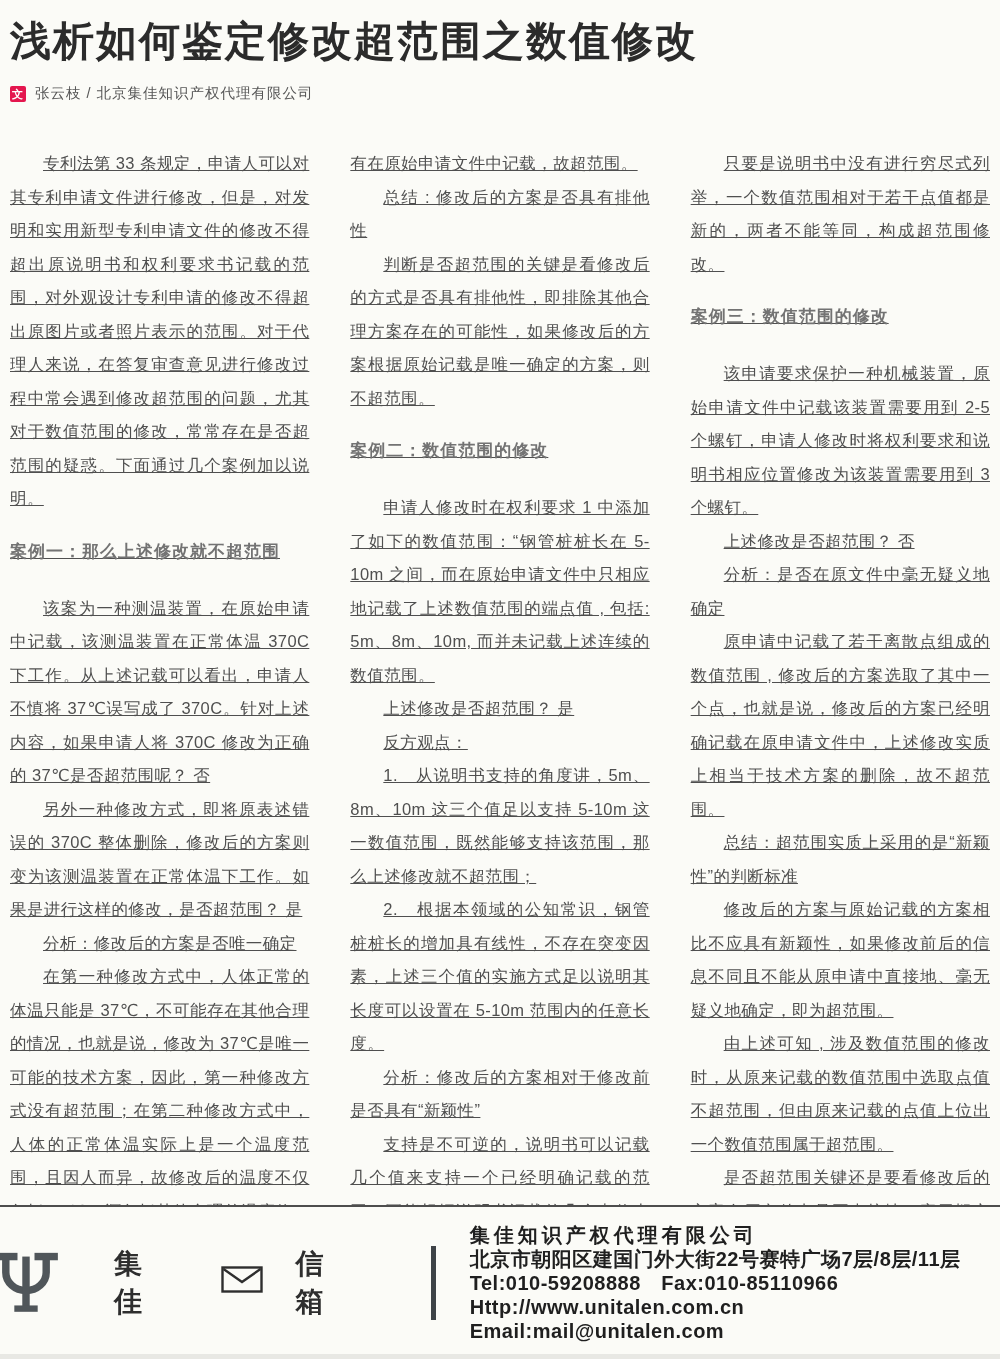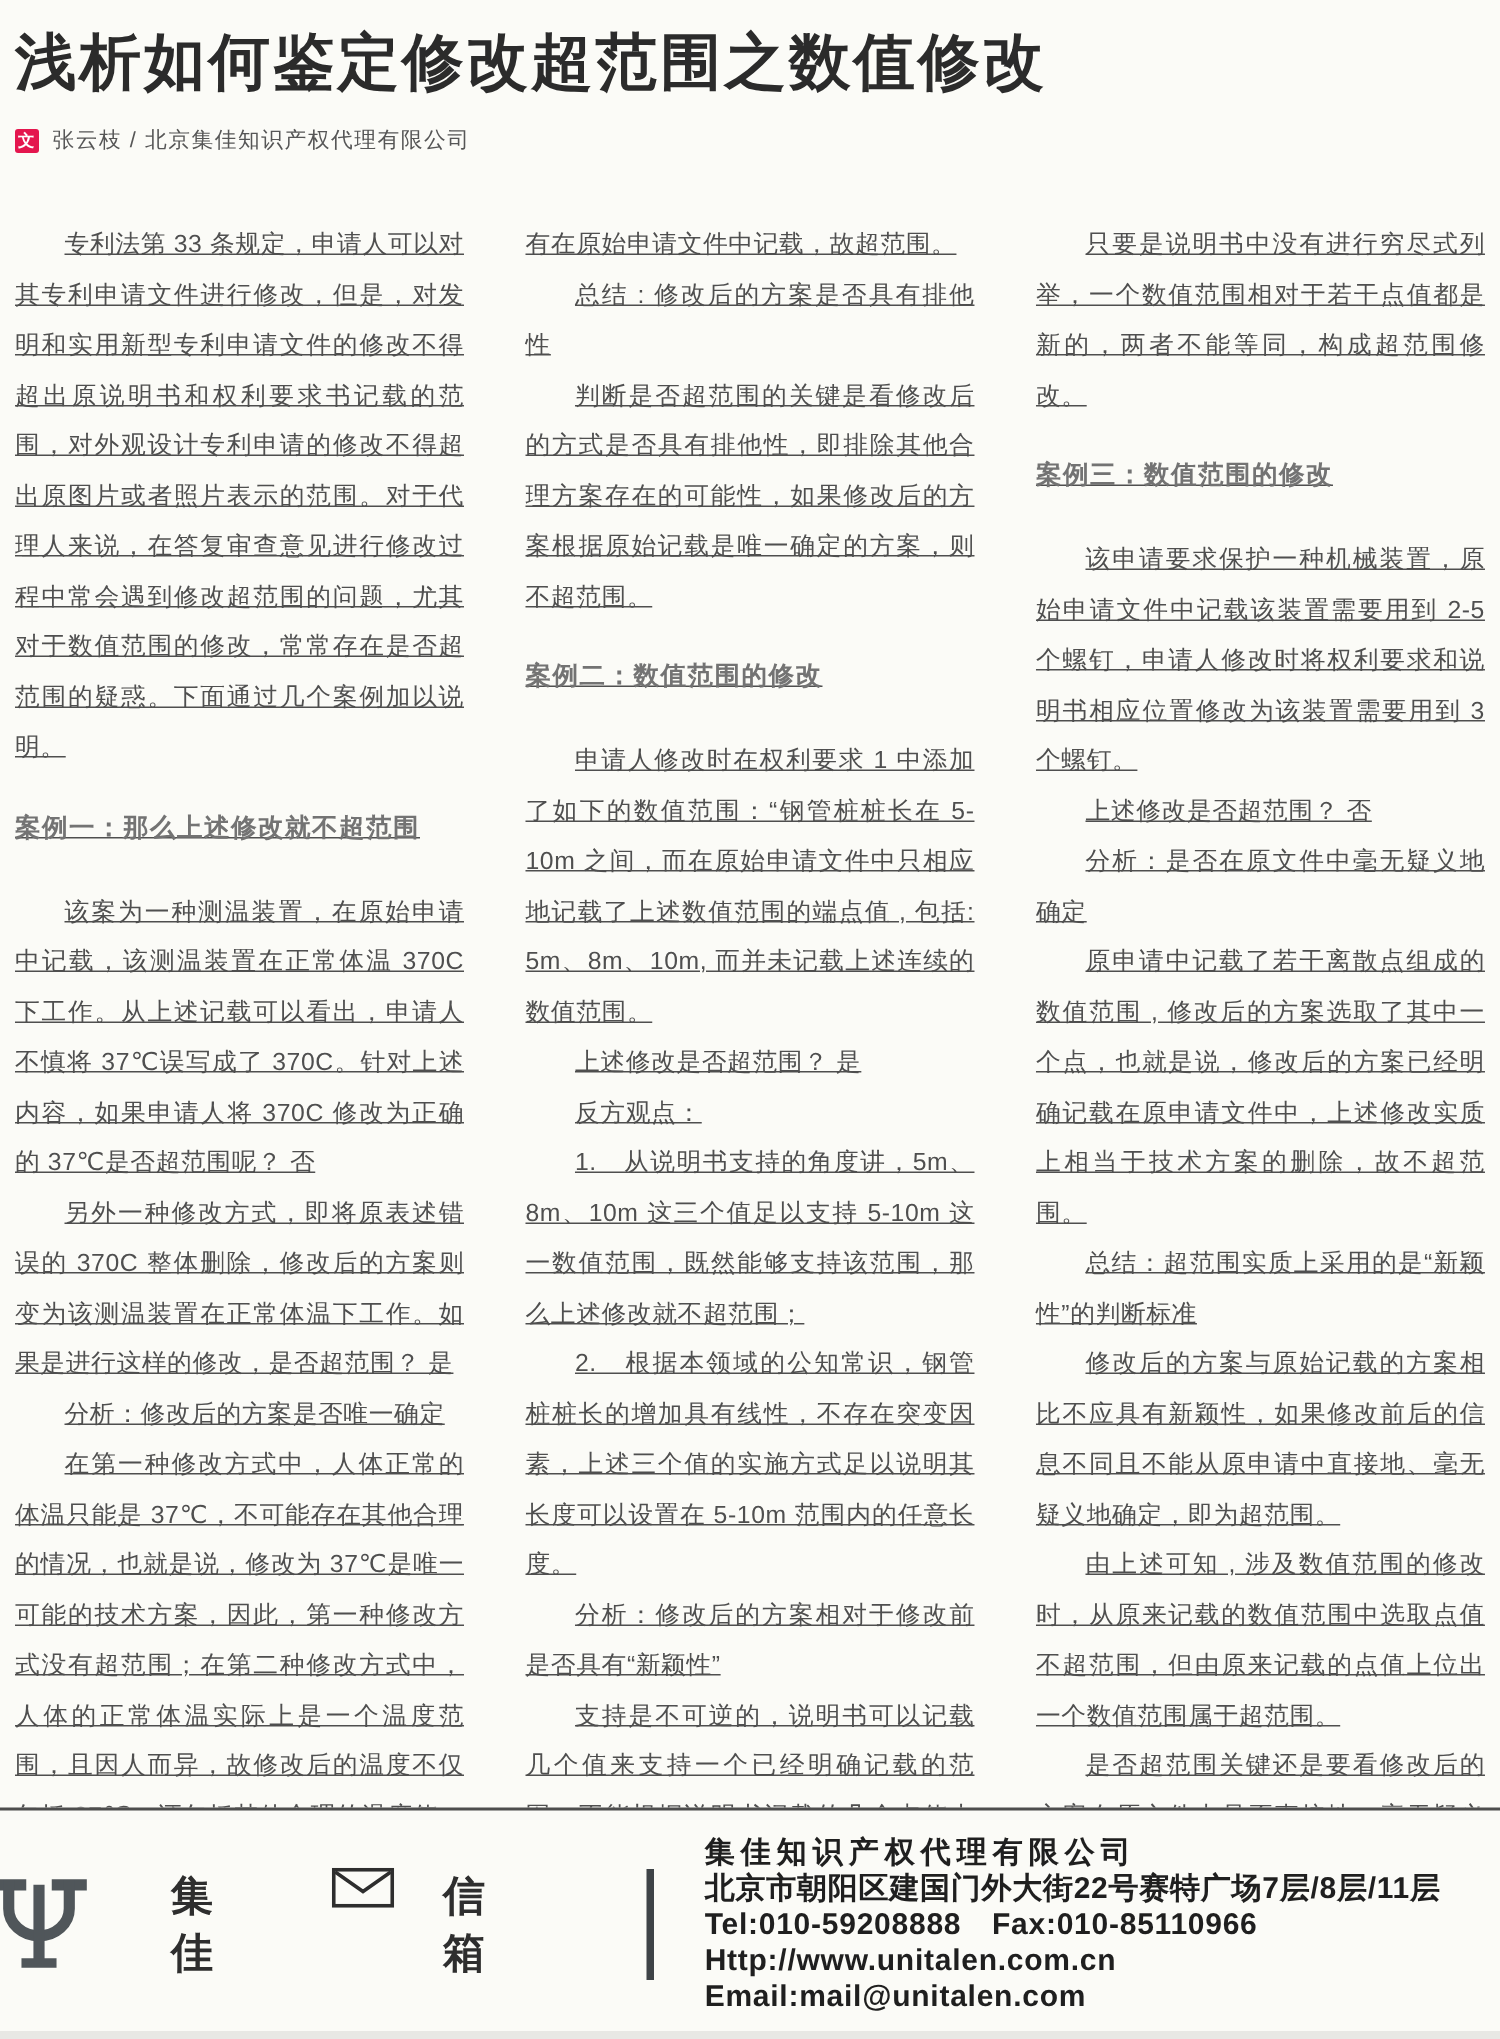--- a/index.html
+++ b/index.html
@@ -75,21 +75,21 @@
 
   
   .footer{
     position:absolute;left:0;right:0;top:1205px;
     border-top:2px solid #4d4d4d;
     padding-top:16px;
   }
   .footer-row{display:flex;align-items:center;}
   .logo-wrap{margin-left:-6px;flex:0 0 auto;}
   .brand{
-    display:flex;gap:32px;
+    display:flex;align-items:center;gap:32px;
     margin-left:56px;
     font-size:28px;color:#2e2e2e;font-weight:600;
   }
   .brand-text{letter-spacing:12px;}
   .v-divider{
     width:5px;height:74px;background:#3e4347;
     margin:0 34px 0 60px;flex:0 0 auto;
   }
   .company-block{
     font-size:20px;line-height:24px;color:#1f1f1f;

